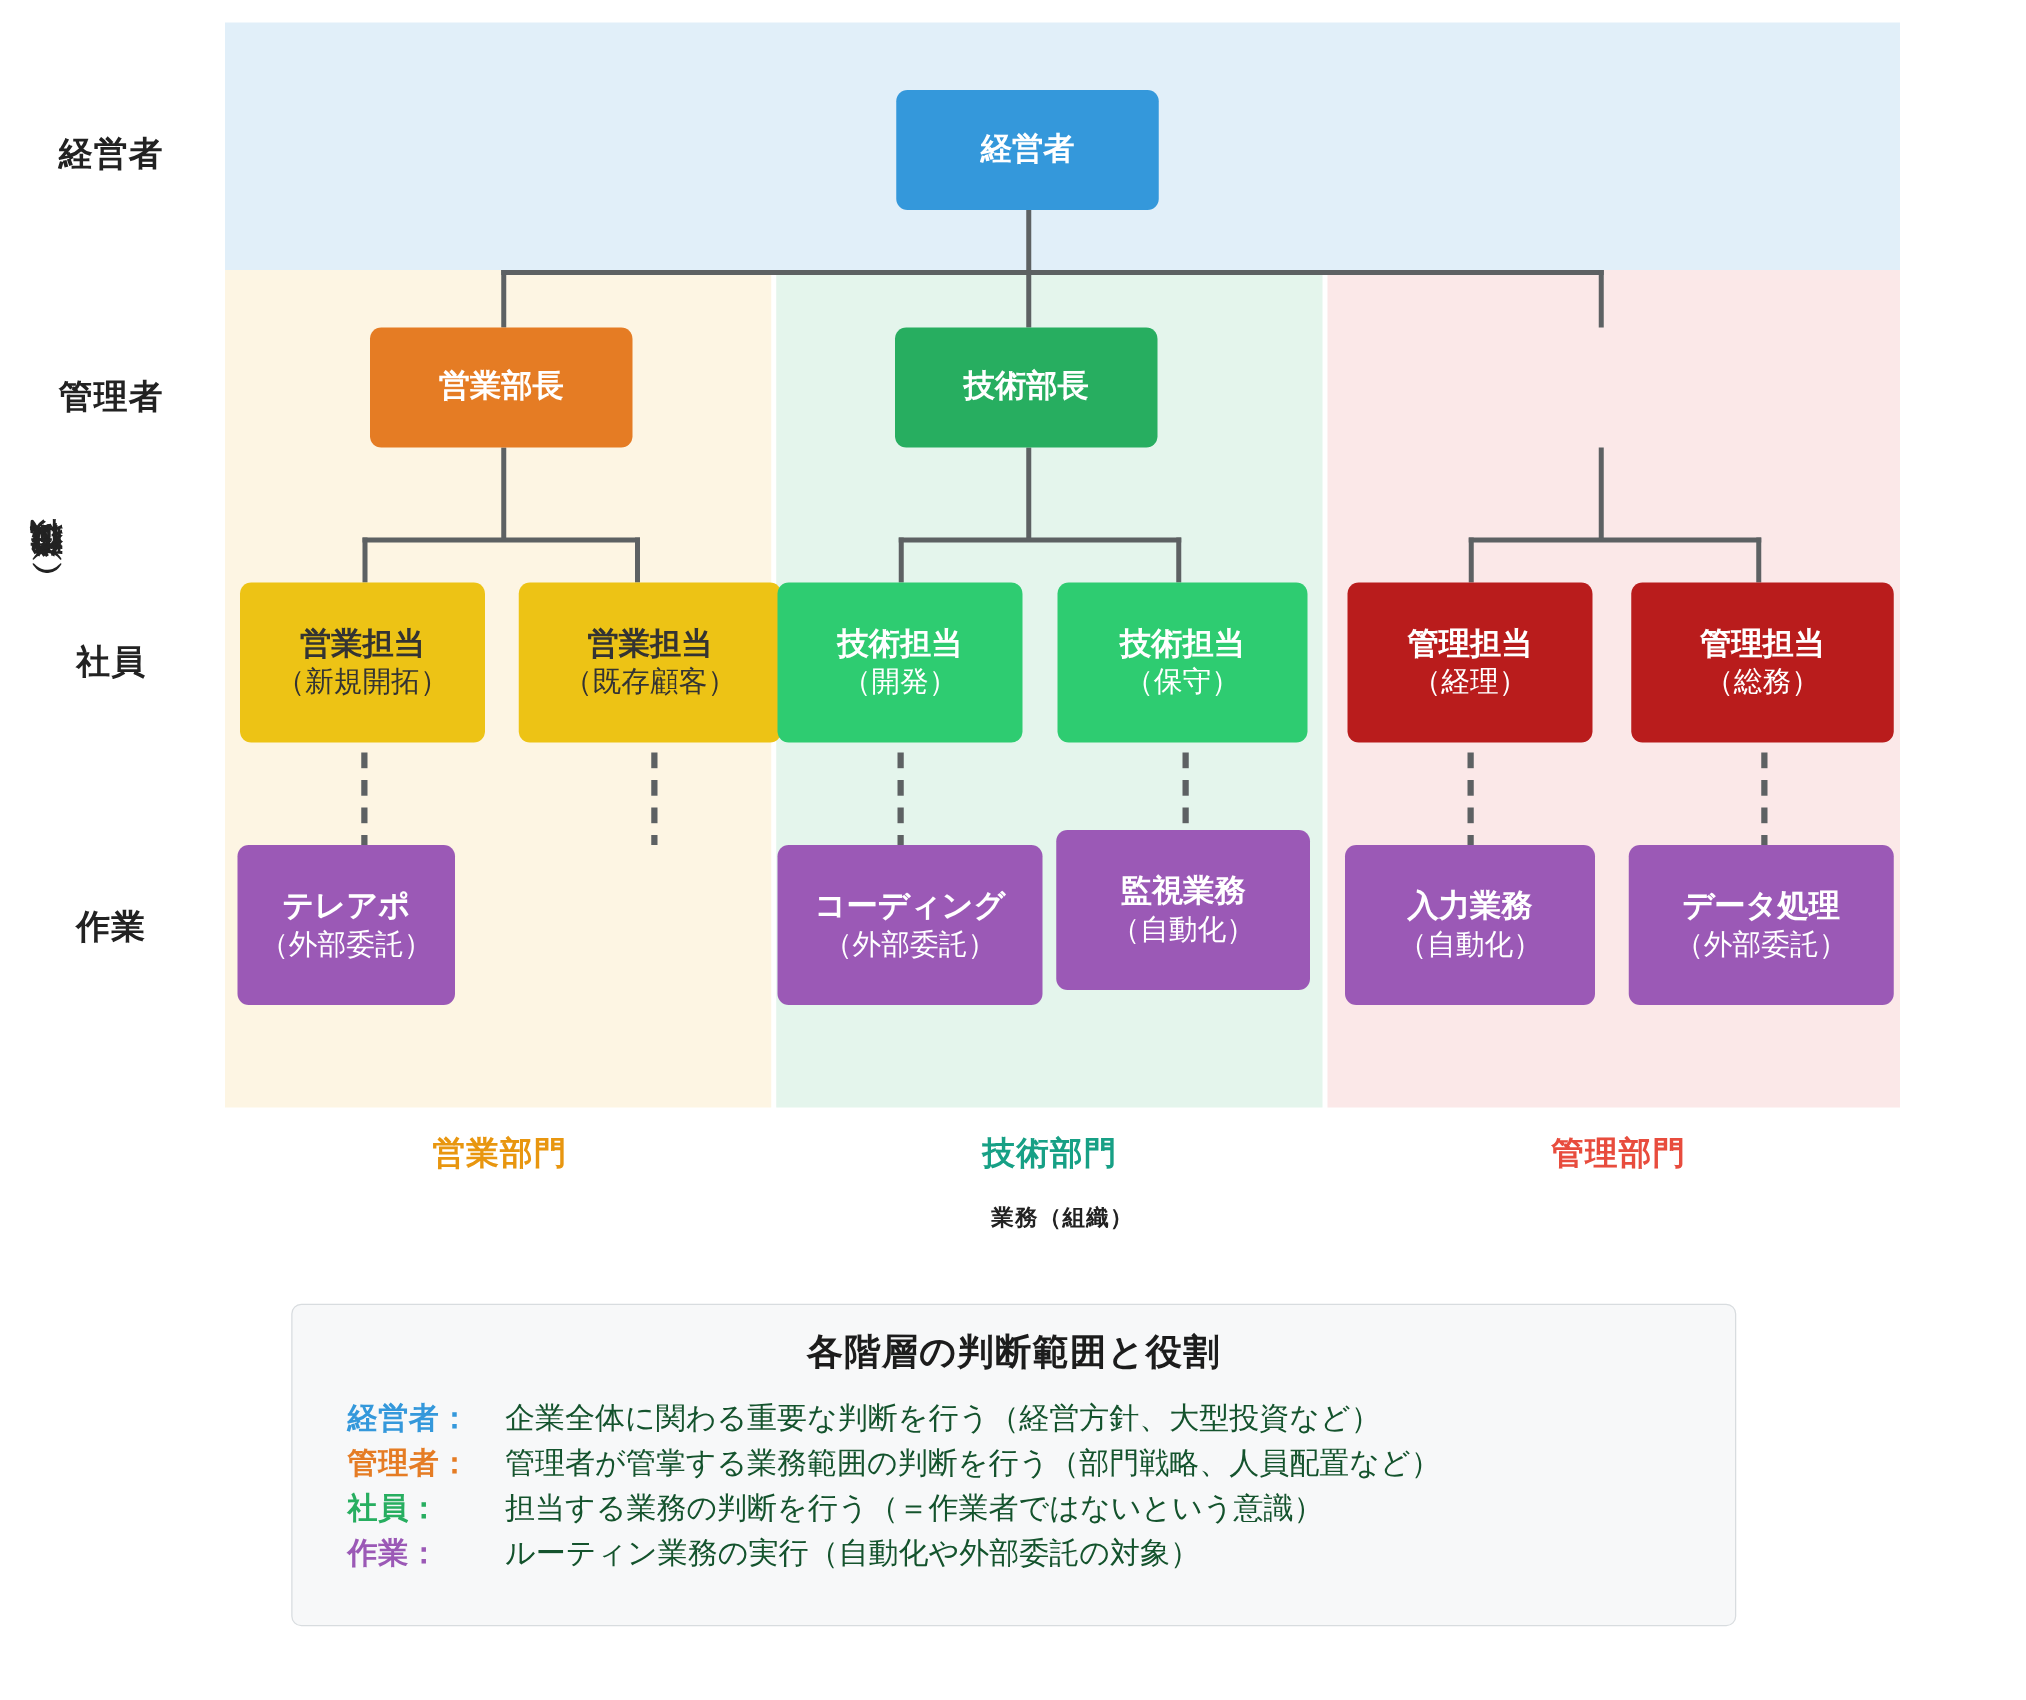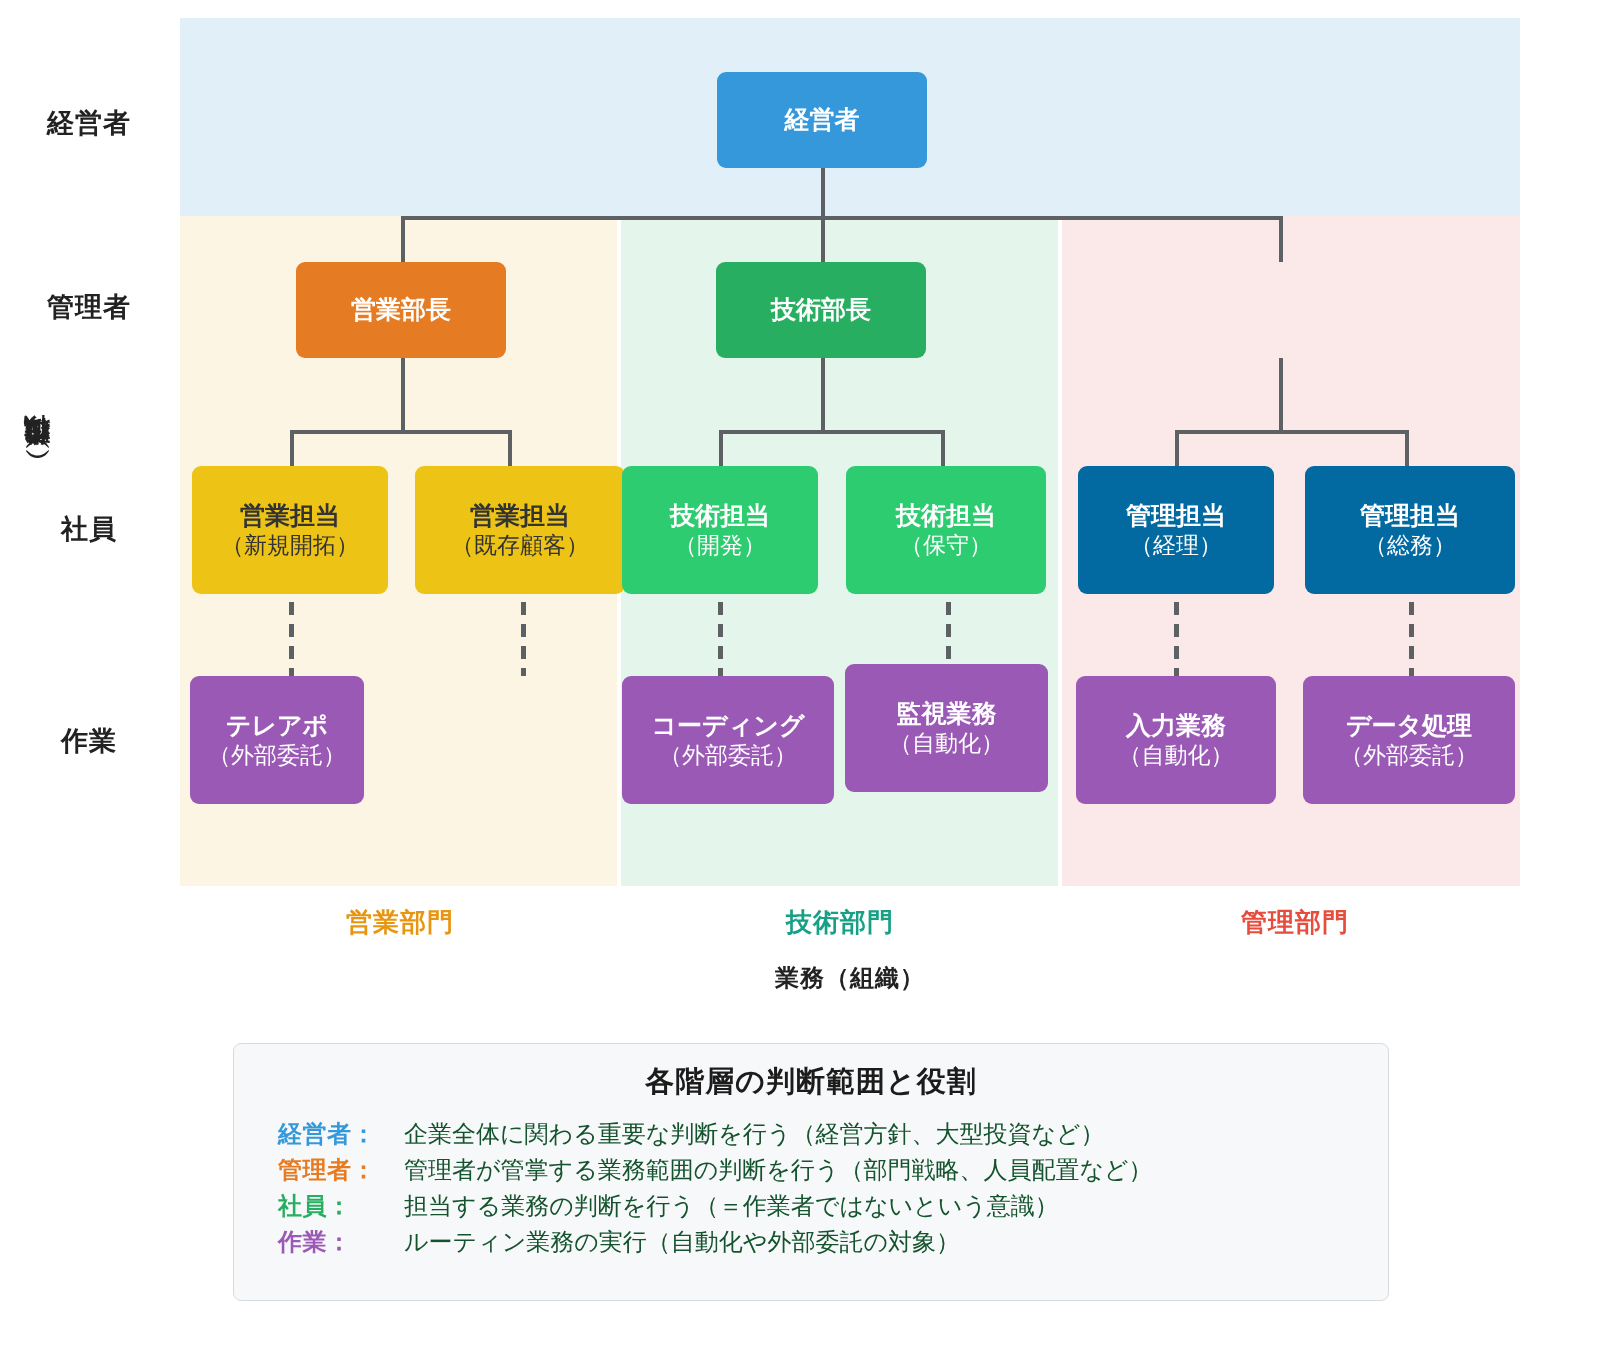--- a/index.html
+++ b/index.html
@@ -64,21 +64,21 @@
   }
 
   
   .axis-x {
     position: absolute;
     left: 180px;
     top: 962px;
     width: 1340px;
     text-align: center;
     font-weight: bold;
-    font-size: 24px;
+    font-size: 18px;
     color: #222222;
     letter-spacing: 1px;
   }
 
   
   .dept-caption {
     position: absolute;
     top: 905px;
     text-align: center;
     font-weight: bold;
@@ -100,21 +100,21 @@
   }
   .node .t1 { font-weight: bold; font-size: 25px; }
   .node .t2 { font-weight: normal; font-size: 23px; margin-top: 2px; }
 
   .n-exec  { background: #3498db; color: #ffffff; }
   .n-mgr-s { background: #e57c24; color: #ffffff; }
   .n-mgr-t { background: #27ae60; color: #ffffff; }
   .n-mgr-a { background: #cf3a2c; color: #ffffff; }
   .n-emp-s { background: #edc315; color: #333333; }
   .n-emp-t { background: #2ecc71; color: #ffffff; }
-  .n-emp-a { background: #0369a1; color: #ffffff; }
+  .n-emp-a { background: #b91c1c; color: #ffffff; }
   .n-work  { background: #9b59b6; color: #ffffff; }
 
   
   .ln {
     position: absolute;
     background: #5d6163;
     z-index: 2;
   }
   .ln-v { width: 4px; }
   .ln-h { height: 4px; }
@@ -172,21 +172,21 @@
 
   <div class="band band-exec"></div>
   <div class="col col-sales"></div>
   <div class="col col-tech"></div>
   <div class="col col-admin"></div>
 
   <div class="axis-y">職位（役職）</div>
   <div class="axis-x">業務（組織）</div>
 
   <div class="row-label" style="top:105px">経営者</div>
-  <div class="row-label" style="top:289px">管理者</div>
+  <div class="row-label" style="top:299px">管理者</div>
   <div class="row-label" style="top:511px">社員</div>
   <div class="row-label" style="top:723px">作業</div>
 
   <div class="ln ln-v" style="left:821px; top:168px; height:50px"></div>
   <div class="ln ln-h" style="left:401px; top:216px; width:882px"></div>
   <div class="ln ln-v" style="left:401px; top:216px; height:46px"></div>
   <div class="ln ln-v" style="left:821px; top:216px; height:46px"></div>
   <div class="ln ln-v" style="left:1279px;top:216px; height:46px"></div>
 
   <div class="ln ln-v" style="left:401px; top:358px; height:74px"></div>

